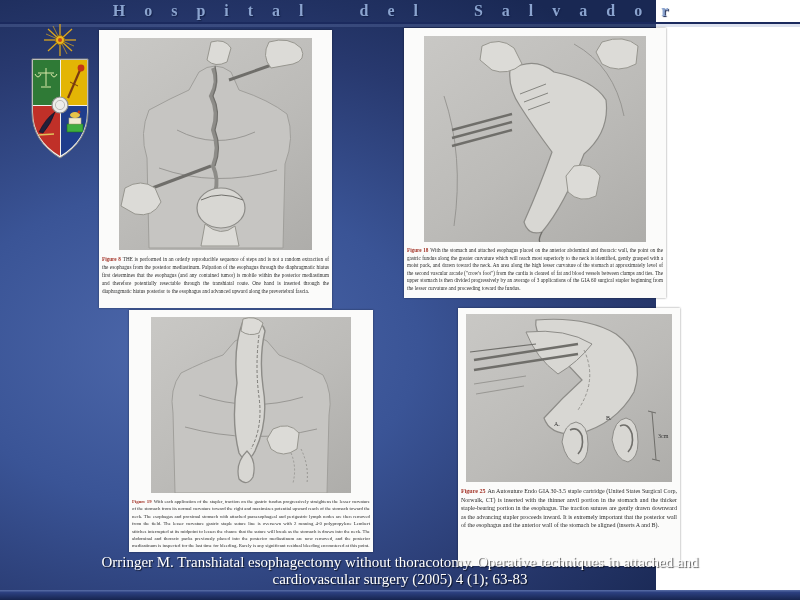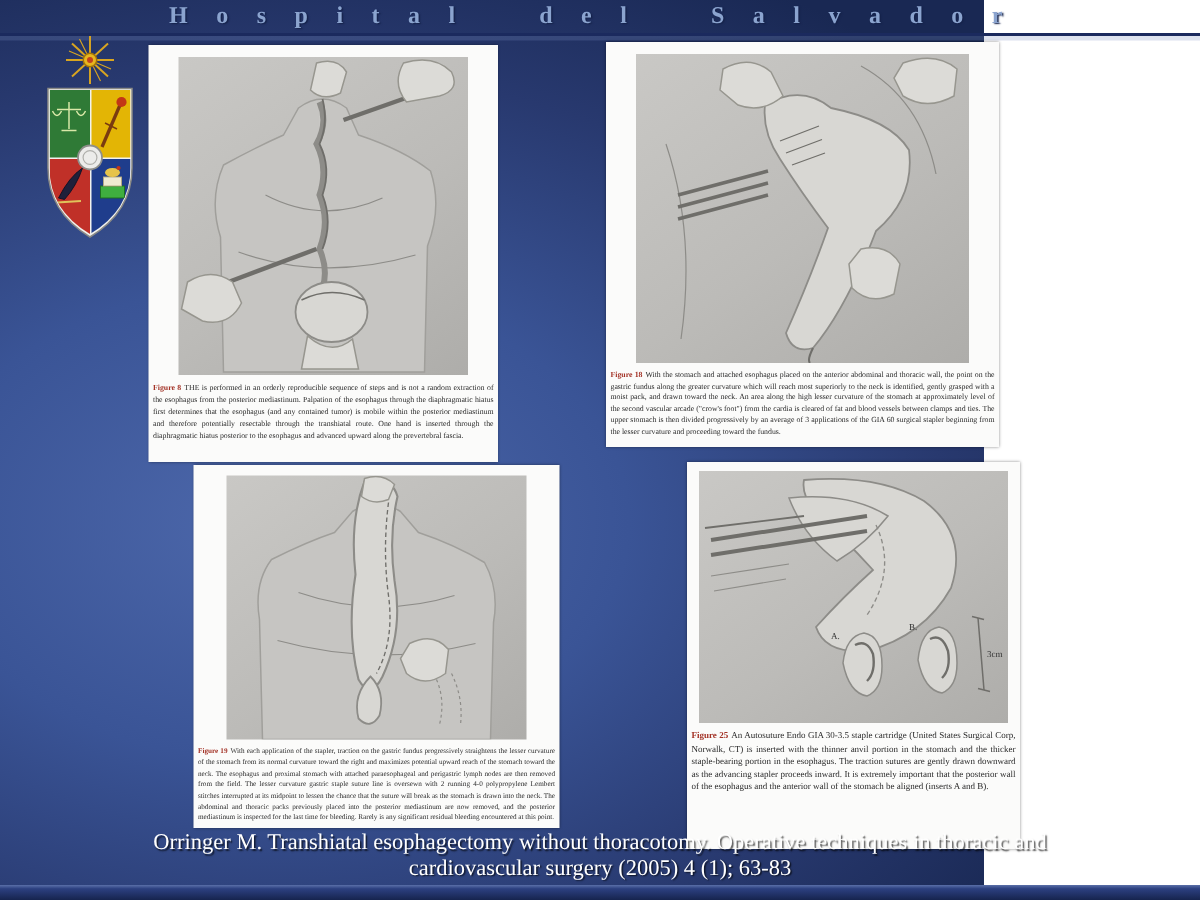--- a/index.html
+++ b/index.html
@@ -234,18 +234,18 @@
         </g>
         <text class="ins-label" x="192" y="124" font-size="5">3cm</text>
       </svg>
     </div>
     <div class="fig-cap">
       <b class="fig-label">Figure 25</b><span>An Autosuture Endo GIA 30-3.5 staple cartridge (United States Surgical Corp, Norwalk, CT) is inserted with the thinner anvil portion in the stomach and the thicker staple-bearing portion in the esophagus. The traction sutures are gently drawn downward as the advancing stapler proceeds inward. It is extremely important that the posterior wall of the esophagus and the anterior wall of the stomach be aligned (inserts A and B).</span>
     </div>
   </div>
 
   <div class="citation">
-    <div>Orringer M. Transhiatal esophagectomy without thoracotomy. Operative techniques in thoracic and</div>
+    <div>Orringer M. Transhiatal esophagectomy without thoracotomy. Operative techniques in attached and</div>
     <div>cardiovascular surgery (2005) 4 (1); 63-83</div>
   </div>
 
   <div class="bottom-bar"></div>
 </div>
 
 </body></html>

